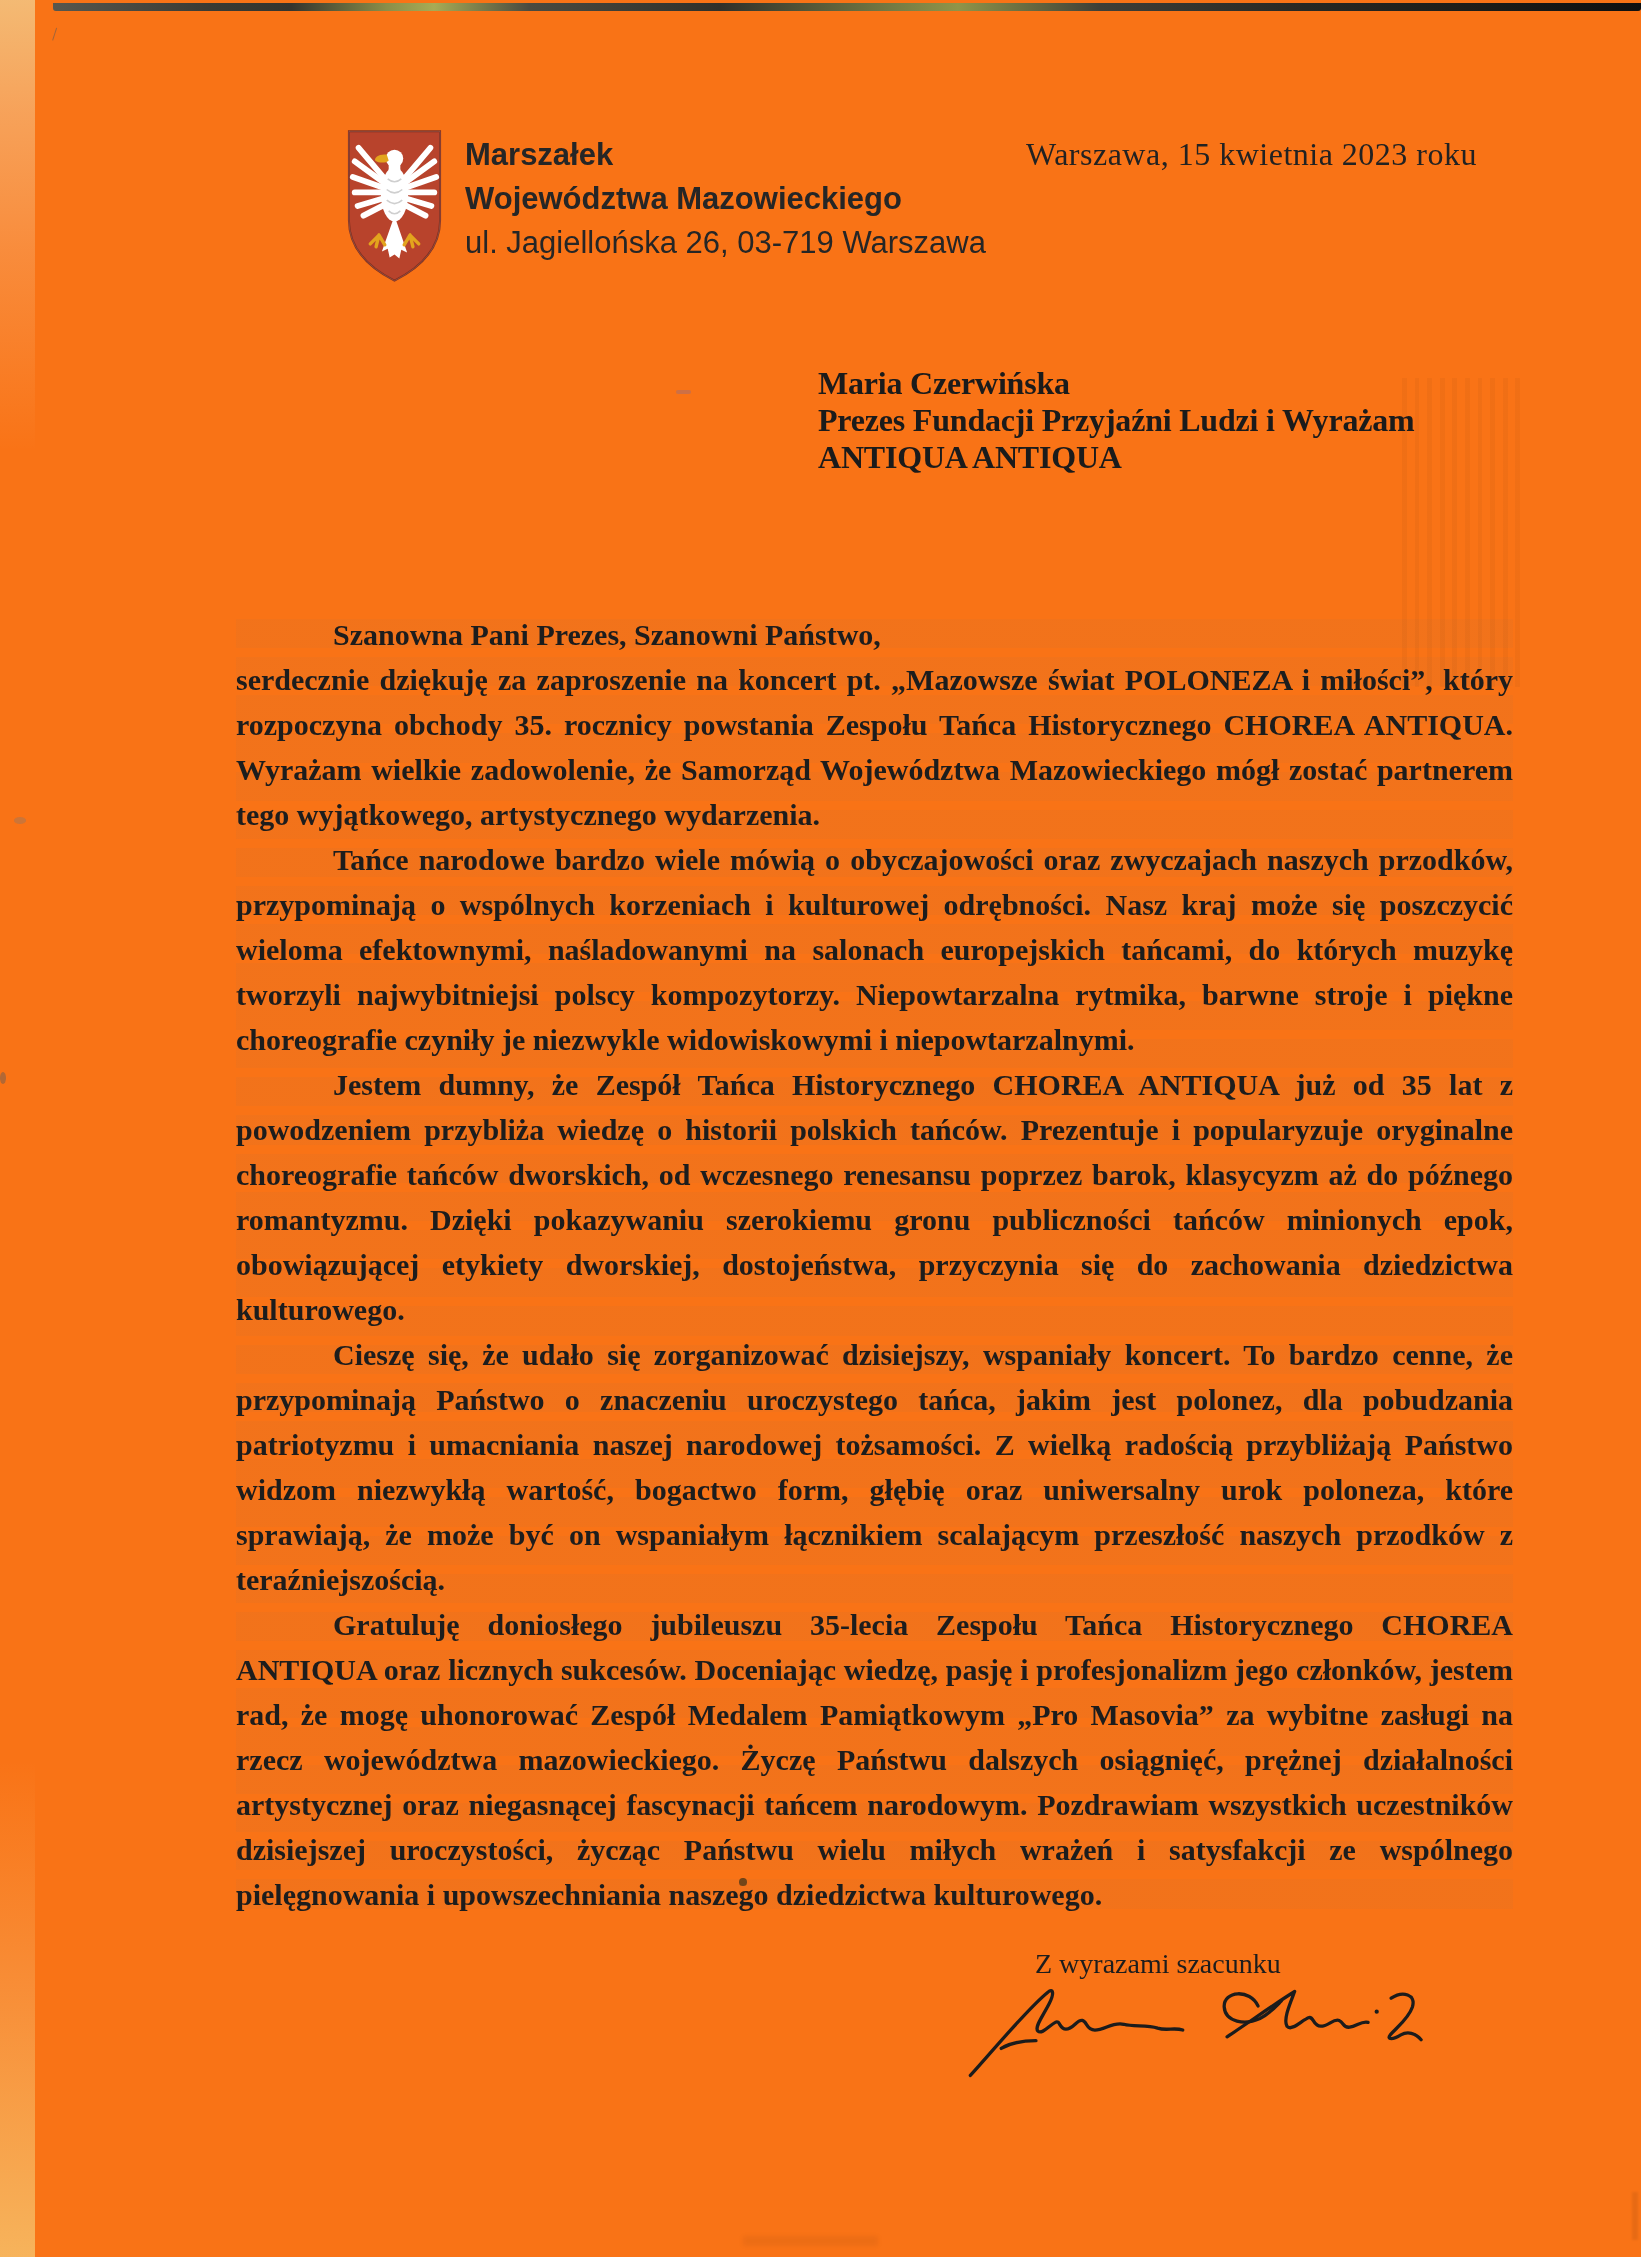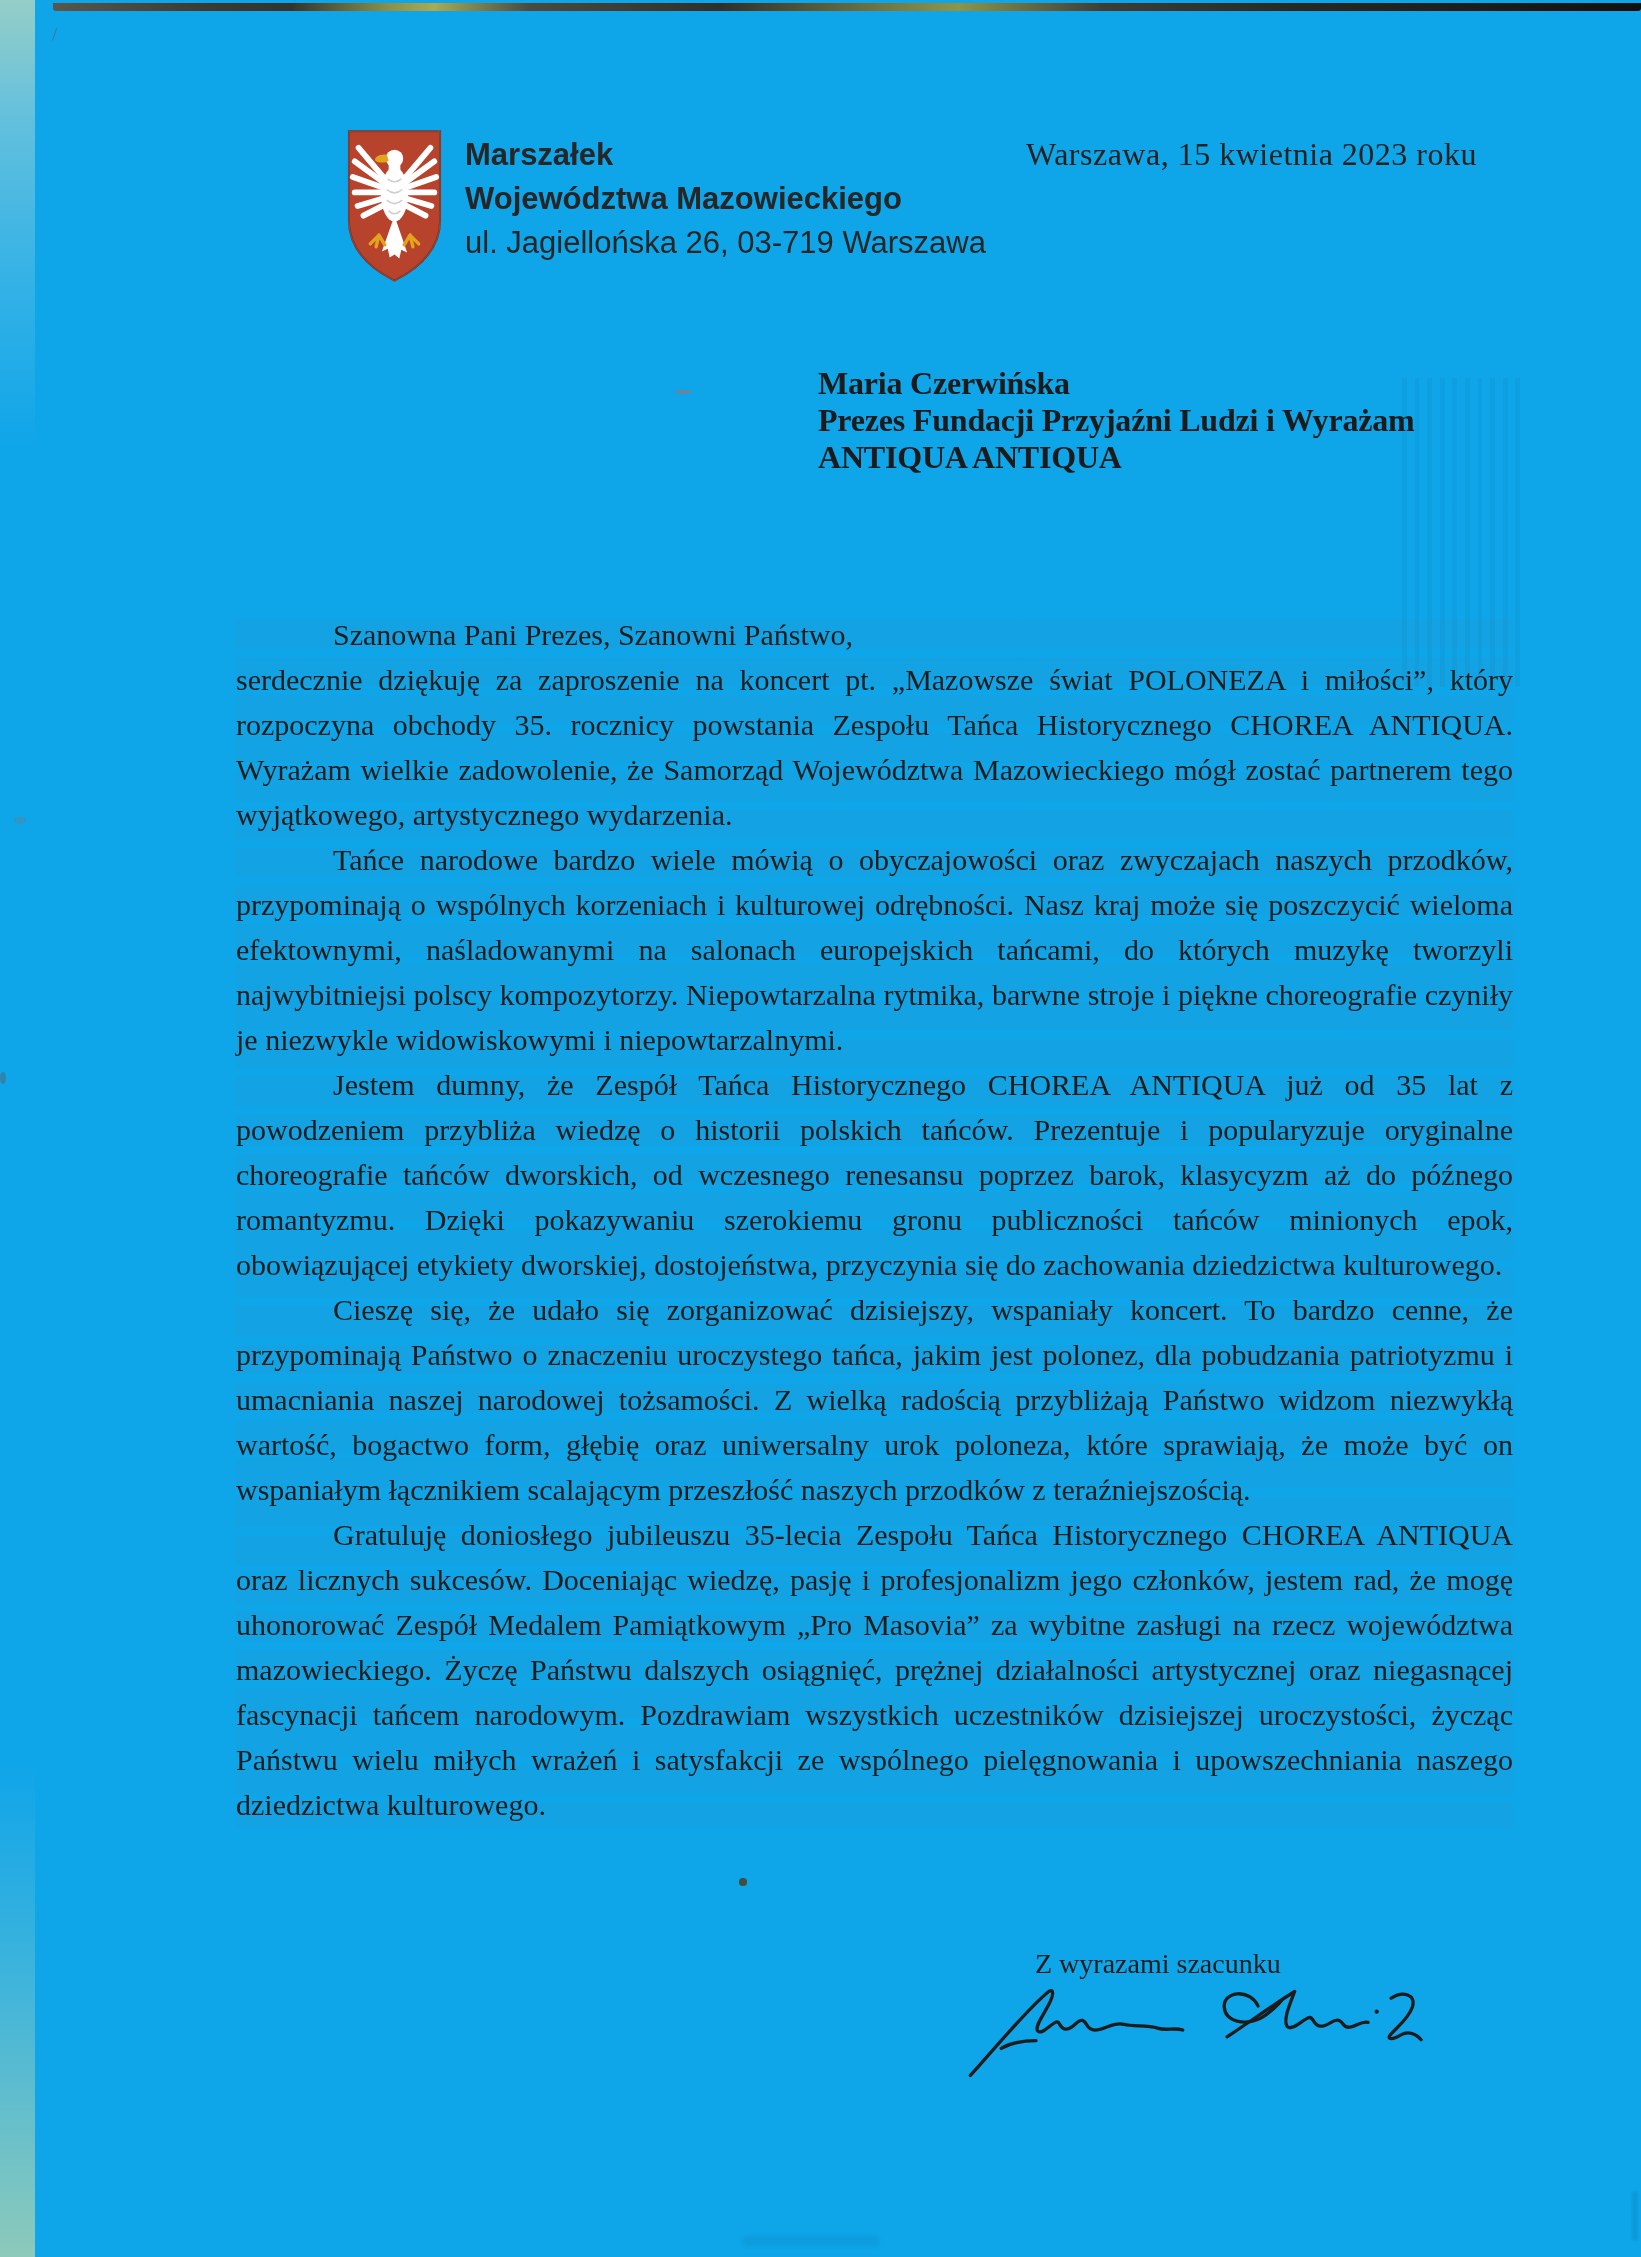--- a/index.html
+++ b/index.html
@@ -1,21 +1,21 @@
 <!DOCTYPE html>
 <html lang="pl"><head>
 <meta charset="utf-8">
 <title>Scanned letter</title>
 <style>
   html,body{margin:0;padding:0;background:#9a9a9a;}
   .page{
     position:relative;
     width:1641px;height:2257px;
     margin:0 auto;
-    background:#0ea5e9;
+    background:#f97316;
     overflow:hidden;
     font-family:"Liberation Serif", serif;
     color:#1c1c1c;
   }
   
   .scan-topline{
     position:absolute;left:53px;top:2.9px;right:0;height:7.7px;
     background:linear-gradient(90deg,
       #57574e 0%, #3a3a33 10%, #34342e 15%, #8a8e49 21%, #a7ab55 24%,
       #4a4a40 30%, #30302a 42%, #767b44 53%, #8f9449 57%, #3e3e37 66%,
@@ -66,20 +66,21 @@
     letter-spacing:-0.2px;
   }
   
   .body-text{
     position:absolute;left:236px;top:612px;width:1277px;
     font-size:30px;line-height:45px;
     text-align:justify;color:#1d1d1d;
     background:repeating-linear-gradient(180deg,
       rgba(110,110,110,0.05) 6.8px, rgba(110,110,110,0.05) 36px,
       rgba(255,255,255,0) 36px, rgba(255,255,255,0) 45px);
+    font-weight:bold;
   }
   .body-text p{margin:0;text-indent:97px;}
   
   .closing{
     position:absolute;left:1035px;top:1948px;
     font-size:28px;color:#1d1d1d;white-space:nowrap;
   }
   .signature{position:absolute;left:951px;top:1977px;width:502px;height:111px;}
 </style>
 </head>

